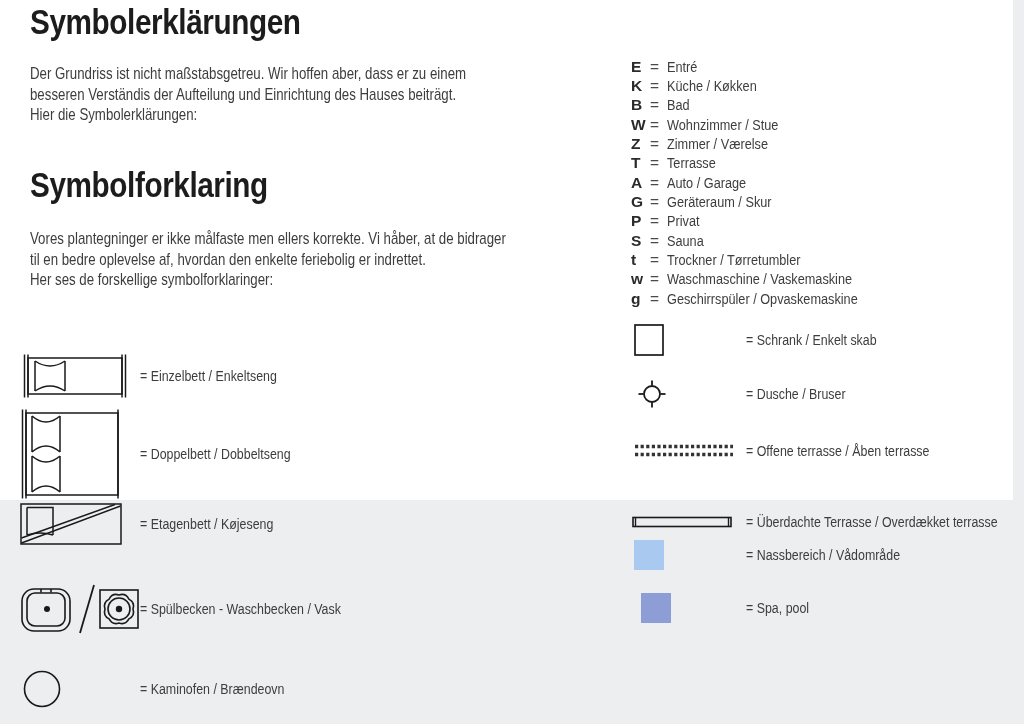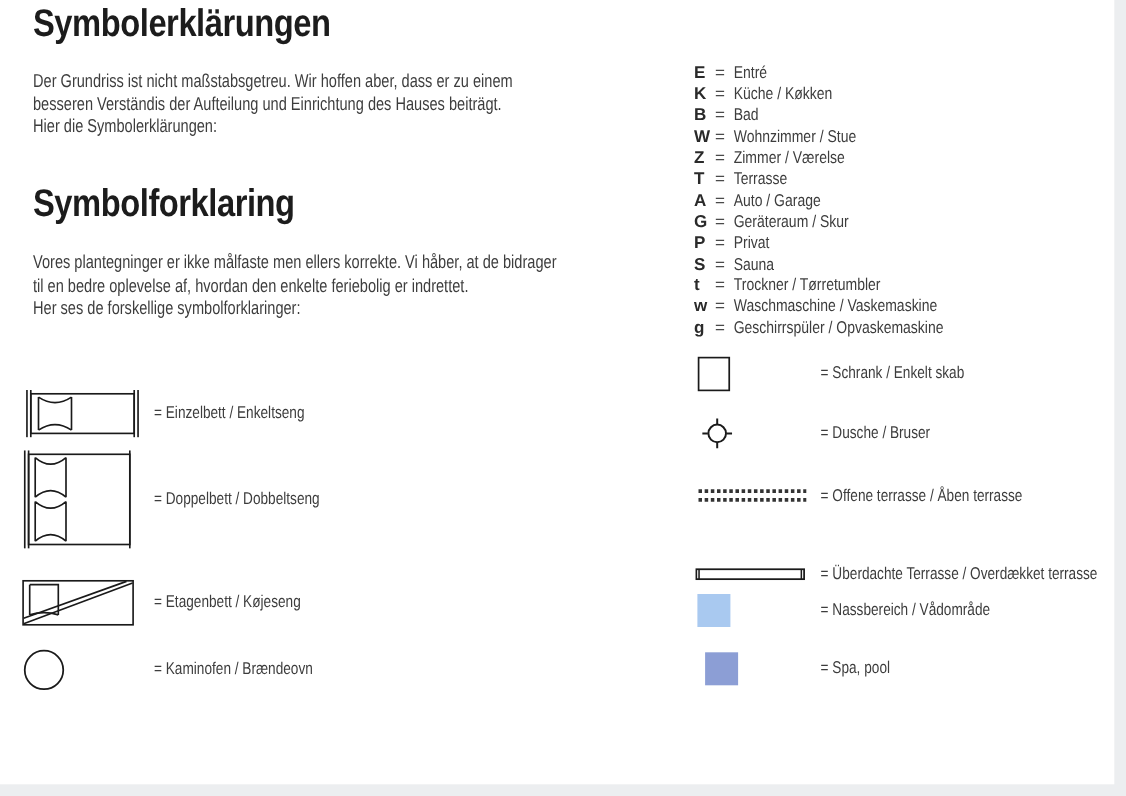--- a/index.html
+++ b/index.html
@@ -1,18 +1,18 @@
 <!DOCTYPE html>
 <html><head>
 <meta charset="utf-8">
 <style>
   * { margin:0; padding:0; box-sizing:border-box; }
   html,body { width:1024px; height:724px; overflow:hidden; }
   body { background:#eceef0; font-family:"Liberation Sans", sans-serif; }
-  .page { position:absolute; left:0; top:0; width:1013px; height:713px; background:#ffffff; }
+  .page { position:absolute; left:0; top:0; width:1013px; height:500px; background:#ffffff; }
 
   h1, h2 { position:absolute; left:30px; color:#1c1c1c; font-weight:700;
            font-size:35px; letter-spacing:-0.5px; transform:scaleX(0.85); transform-origin:left top; white-space:nowrap; }
   #title-de { top:2px; }
   #title-da { top:165px; }
 
   .intro { position:absolute; left:30px; width:760px; color:#3d3d3d;
            font-size:17px; line-height:20.6px; white-space:pre-line;
            transform:scaleX(0.78); transform-origin:left top; }
   #intro-de { top:64px; }
@@ -31,21 +31,21 @@
   .sym-icon { position:absolute; top:50%; transform:translateY(-50%); line-height:0; }
   .sym-label { position:absolute; top:50%; transform:translateY(-50%) scaleX(0.8);
                transform-origin:left center; white-space:nowrap;
                color:#3d3d3d; font-size:15.5px; }
   .swatch { width:30px; height:30px; }
 
   
   #left-syms .sym-row { left:20px; width:560px; }
   #left-syms .sym-row:nth-of-type(1) { top:331px; height:90px; }
   #left-syms .sym-row:nth-of-type(2) { top:432px; height:44px; }
-  #left-syms .sym-row:nth-of-type(3) { top:526px; height:44px; }
+  #left-syms .sym-row:nth-of-type(3) { top:502px; height:44px; }
   #left-syms .sym-row:nth-of-type(4) { top:581px; height:56px; }
   #left-syms .sym-row:nth-of-type(5) { top:669px; height:40px; }
   #left-syms .sym-row:nth-of-type(1) .sym-icon { left:2px; }
   #left-syms .sym-row:nth-of-type(5) .sym-icon { left:2px; }
   #left-syms .sym-icon { left:0; }
   #left-syms .sym-label { left:120px; }
 
   
   #right-syms .sym-row { left:631px; width:382px; }
   #right-syms .sym-row:nth-of-type(1) { top:325px; height:30px; }
@@ -182,20 +182,37 @@
             <g fill="none" stroke="#1a1a1a" stroke-width="1.5">
               <rect x="1" y="2" width="100" height="40"></rect>
               <line x1="1.5" y1="41" x2="100.5" y2="4"></line>
               <line x1="1.5" y1="36" x2="95" y2="2.5"></line>
               <path d="M7 5.5 L33 5.5 L33 33 M7 5.5 L7 33 M7 33 Q20 29 33 33"></path>
             </g>
           </svg></span>
         <span class="sym-label">= Etagenbett / Køjeseng</span>
       </div>
       <div class="sym-row">
+        <span class="sym-icon"><svg width="120" height="56" viewBox="0 0 120 56">
+            <g fill="none" stroke="#1a1a1a" stroke-width="1.6">
+              <rect x="2" y="8" width="48" height="42" rx="12"></rect>
+              <rect x="7" y="12" width="38" height="33" rx="8"></rect>
+              <line x1="21" y1="8" x2="21" y2="11.5"></line>
+              <line x1="31" y1="8" x2="31" y2="11.5"></line>
+              <circle cx="27" cy="28" r="3" fill="#1a1a1a" stroke="none"></circle>
+              <line x1="60" y1="52" x2="74" y2="4" stroke-width="1.8"></line>
+              <rect x="80" y="9" width="38" height="38"></rect>
+              <path d="M113 28 Q115.2 34.7 108.9 37.9 Q105.7 44.2 99 42 Q92.3 44.2 89.1 37.9 Q82.8 34.7 85 28 Q82.8 21.3 89.1 18.1 Q92.3 11.8 99 14 Q105.7 11.8 108.9 18.1 Q115.2 21.3 113 28 Z"></path>
+              <circle cx="99" cy="28" r="11"></circle>
+              <circle cx="99" cy="28" r="3.2" fill="#1a1a1a" stroke="none"></circle>
+            </g>
+          </svg></span>
+        <span class="sym-label">= Spülbecken - Waschbecken / Vask</span>
+      </div>
+      <div class="sym-row">
         <span class="sym-icon"><svg width="40" height="40" viewBox="0 0 40 40">
             <circle cx="20" cy="20" r="17.5" fill="none" stroke="#1a1a1a" stroke-width="1.6"></circle>
           </svg></span>
         <span class="sym-label">= Kaminofen / Brændeovn</span>
       </div>
     </div>
 
   <div id="right-syms" class="sym-list">
 
   <div class="sym-row">

